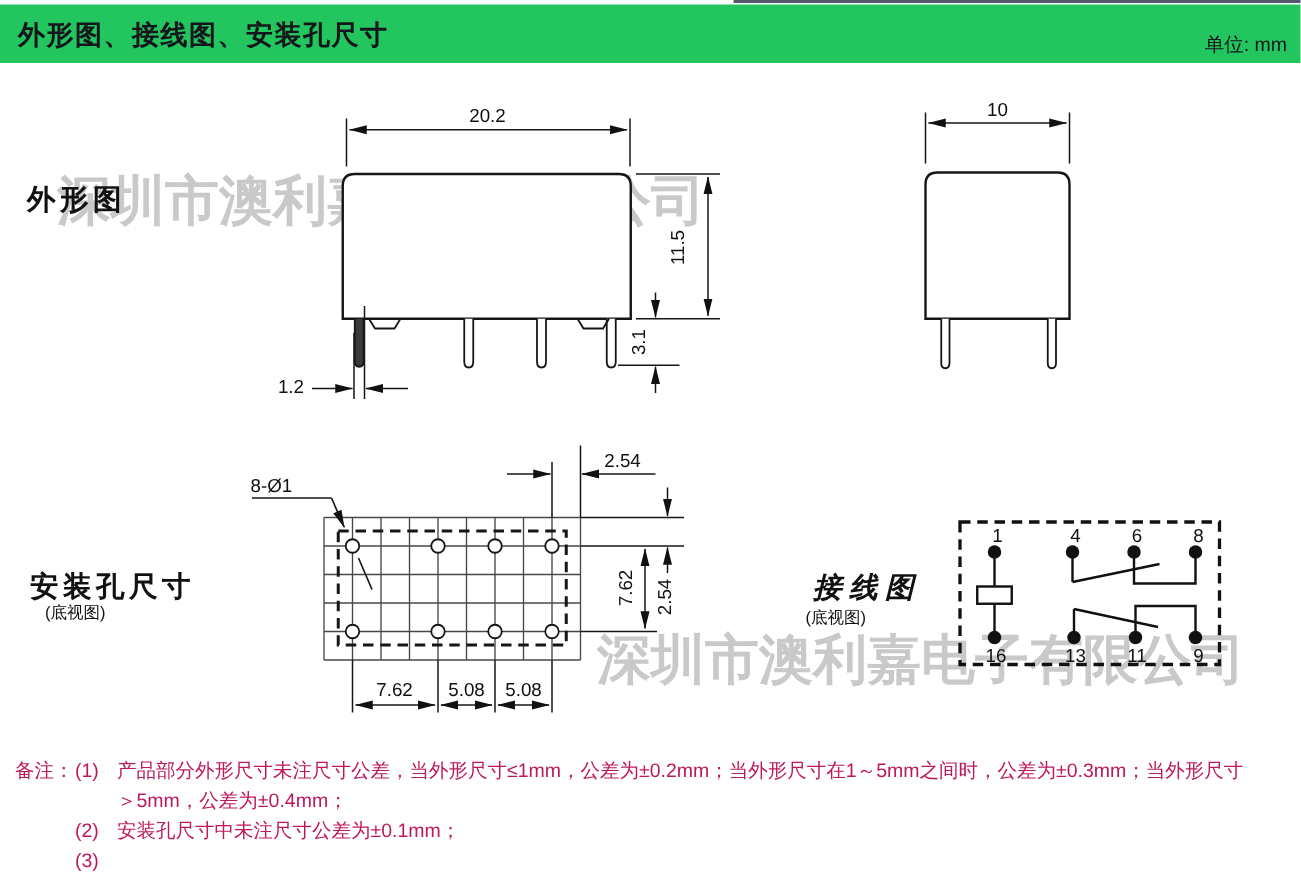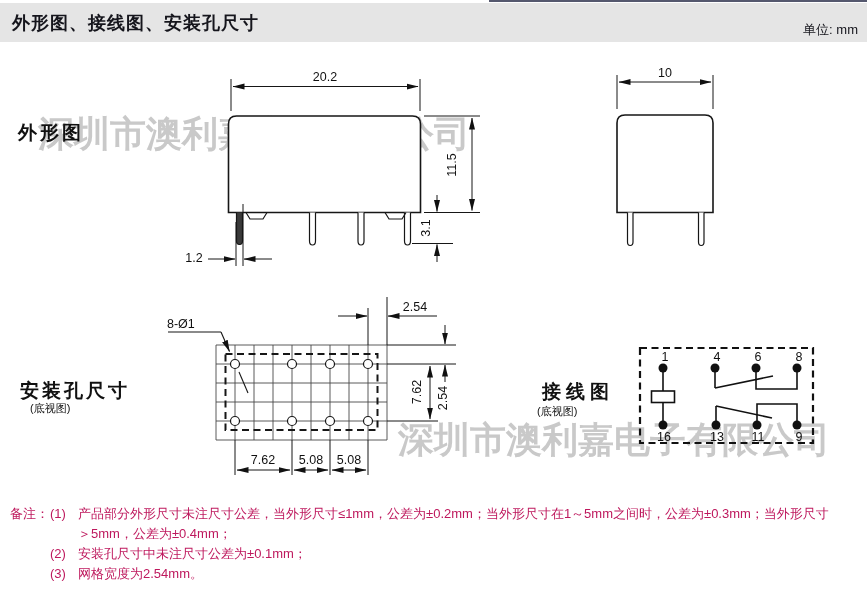--- a/index.html
+++ b/index.html
@@ -1,33 +1,33 @@
 <!DOCTYPE html>
 <html><head>
 <meta charset="utf-8">
 <style>
   html,body{margin:0;padding:0;background:#fff;}
   body{width:867px;height:591px;position:relative;overflow:hidden;
        font-family:"Liberation Sans","DejaVu Sans",sans-serif;color:#111;}
   .topline{position:absolute;top:0;left:489px;width:378px;height:2px;background:#55586e;z-index:3;}
-  .header{position:absolute;top:3px;left:0;width:867px;height:39px;background:#e5e5e5;z-index:2;}
+  .header{position:absolute;top:3px;left:0;width:867px;height:39px;background:#22c55e;z-index:2;}
   .header .title{position:absolute;left:12px;top:8px;font-size:18px;font-weight:bold;
                  letter-spacing:1px;color:#15151c;}
   .header .unit{position:absolute;right:9px;bottom:3px;font-size:13px;color:#15151c;margin-left:40px;}
   .wm{position:absolute;z-index:0;font-size:36px;color:#c9c9c9;letter-spacing:0px;
       white-space:nowrap;font-weight:bold;}
   #wm1{left:38px;top:110px;}
   #wm2{left:398px;top:416px;}
   svg.canvas{position:absolute;left:0;top:0;z-index:1;pointer-events:none;}
   .seclabel{position:absolute;z-index:2;font-weight:bold;font-size:19px;color:#111;letter-spacing:3px;}
   .sublabel{position:absolute;z-index:2;font-size:11px;color:#111;}
   #lbl-outline{left:18px;top:120px;}
   #lbl-mount{left:20px;top:378px;}
   #lbl-mount-sub{left:30px;top:401px;}
-  #lbl-wiring{left:542px;top:379px;letter-spacing:5px;}
+  #lbl-wiring{left:542px;top:379px;letter-spacing:5px;font-style:italic;}
   #lbl-wiring-sub{left:537px;top:404px;}
   .notes{position:absolute;left:10px;top:504px;width:854px;z-index:2;
          display:grid;grid-template-columns:40px 28px 1fr;font-size:13px;line-height:20px;
          white-space:nowrap;color:#be185d;}
   .notes span{display:block;}
   svg text{font-family:"Liberation Sans","DejaVu Sans",sans-serif;font-size:12.5px;fill:#111;}
 </style>
 </head>
 <body>
 
@@ -231,14 +231,13 @@
   <span></span>
     <span></span>
   <span>＞5mm，公差为±0.4mm；</span>
 
   <span></span>
   <span>(2)</span>
   <span>安装孔尺寸中未注尺寸公差为±0.1mm；</span>
 
   <span></span>
   <span>(3)</span>
-  <span>网格宽度为2.54mm。</span>
 </div>
 
 </body></html>

